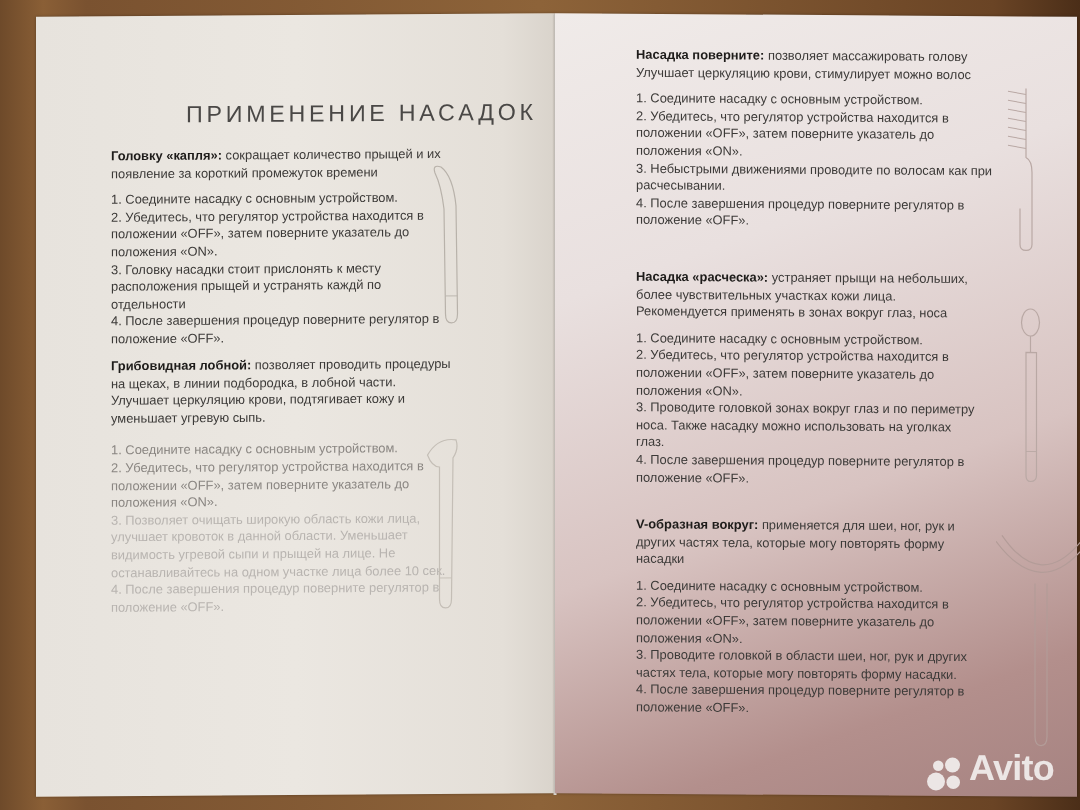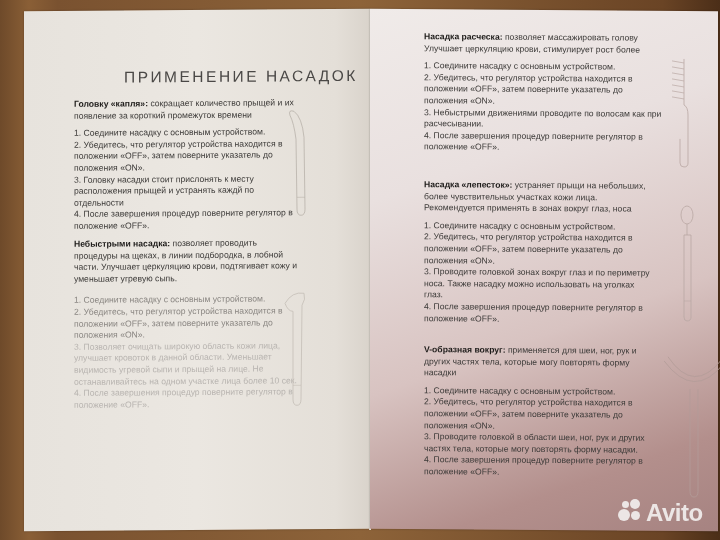--- a/index.html
+++ b/index.html
@@ -39,21 +39,21 @@
       margin: 0;
     }
     .block { position: absolute; font-size: 8.6px; line-height: 11.6px; color: #3c3a38; }
     .block p { margin: 0; }
     .block .lead b { color: #1e1c1a; }
     .block .steps { margin-top: 6px; }
     .faded { color: #8a8682; }
     .faded2 { color: #b8b4b0; }
     .ill { position: absolute; }
     .avito {
-      position: absolute; left: 618px; top: 499px; display: flex; align-items: flex-start; gap: 4px;
+      position: absolute; left: 618px; top: 499px; display: flex; align-items: flex-end; gap: 4px;
     }
     .avito-dots { position: relative; width: 24px; height: 22px; }
     .avito-dots span { position: absolute; background: #ece6e5; border-radius: 50%; }
     .avito-text { color: #ece6e5; font-size: 24px; font-weight: bold; letter-spacing: -0.5px; }
   </style>
 </head>
 <body>
 
 <div class="booklet">
   <div class="page page-left">
@@ -63,21 +63,21 @@
       <p class="lead"><b>Головку «капля»:</b><span>  сокращает количество прыщей и их появление за короткий промежуток времени</span></p>
       <div class="steps">
         <p>1. Соедините насадку с основным устройством.</p>
         <p>2. Убедитесь, что регулятор устройства находится в положении «OFF», затем поверните указатель до положения «ON».</p>
         <p>3. Головку насадки стоит прислонять к месту расположения прыщей и устранять каждй по отдельности</p>
         <p>4. После завершения процедур поверните регулятор в положение «OFF».</p>
       </div>
     </div>
 
     <div class="block" style="left:50px; top:228px; width:228px;">
-      <p class="lead"><b>Небыстрыми насадка:</b><span> позволяет проводить процедуры на щеках, в линии подбородка, в лобной части. Улучшает церкуляцию крови, подтягивает кожу и уменьшает угревую сыпь.</span></p>
+      <p class="lead"><b>Грибовидная лобной:</b><span> позволяет проводить процедуры на щеках, в линии подбородка, в лобной части. Улучшает церкуляцию крови, подтягивает кожу и уменьшает угревую сыпь.</span></p>
       <div class="steps" style="margin-top:10px;">
         <p class="faded">1. Соедините насадку с основным устройством.</p>
         <p class="faded">2. Убедитесь, что регулятор устройства находится в положении «OFF», затем поверните указатель до положения «ON».</p>
         <p class="faded2">3. Позволяет очищать широкую область кожи лица, улучшает кровоток в данной области. Уменьшает видимость угревой сыпи и прыщей на лице. Не останавливайтесь на одном участке лица более 10 сек.</p>
         <p class="faded2">4. После завершения процедур поверните регулятор в положение «OFF».</p>
       </div>
     </div>
 
     <svg class="ill" style="left:260px; top:100px;" width="28" height="110" viewBox="0 0 28 110">
       <path d="M6 6 Q4 0 10 2 Q18 8 20 28 L21 100 Q21 106 17 106 Q13 106 13 100 L12 30 Q10 14 6 6 Z" fill="none" stroke="#b8b2aa" stroke-width="0.8"></path>
@@ -88,31 +88,31 @@
       <line x1="11" y1="96" x2="19" y2="96" stroke="#c4beb6" stroke-width="0.6"></line>
     </svg>
   </div>
 
   <div class="spine"></div>
   <div class="staple" style="top:125px;"></div>
   <div class="staple" style="top:368px;"></div>
 
   <div class="page page-right">
     <div class="block" style="left:54px; top:22px; width:244px;">
-      <p class="lead"><b>Насадка расческа:</b><span> позволяет массажировать голову Улучшает церкуляцию крови, стимулирует рост более</span></p>
+      <p class="lead"><b>Насадка поверните:</b><span> позволяет массажировать голову Улучшает церкуляцию крови, стимулирует можно волос</span></p>
       <div class="steps">
         <p>1. Соедините насадку с основным устройством.</p>
         <p>2. Убедитесь, что регулятор устройства находится в положении «OFF», затем поверните указатель до положения «ON».</p>
         <p>3. Небыстрыми движениями проводите по волосам как при расчесывании.</p>
         <p>4. После завершения процедур поверните регулятор в положение «OFF».</p>
       </div>
     </div>
 
     <div class="block" style="left:54px; top:170px; width:228px;">
-      <p class="lead"><b>Насадка «лепесток»:</b><span> устраняет прыщи на небольших, более чувствительных участках кожи лица. Рекомендуется применять в зонах вокруг глаз, носа</span></p>
+      <p class="lead"><b>Насадка «расческа»:</b><span> устраняет прыщи на небольших, более чувствительных участках кожи лица. Рекомендуется применять в зонах вокруг глаз, носа</span></p>
       <div class="steps">
         <p>1. Соедините насадку с основным устройством.</p>
         <p>2. Убедитесь, что регулятор устройства находится в положении «OFF», затем поверните указатель до положения «ON».</p>
         <p>3. Проводите головкой зонах вокруг глаз и по периметру носа. Также насадку можно использовать на уголках глаз.</p>
         <p>4. После завершения процедур поверните регулятор в положение «OFF».</p>
       </div>
     </div>
 
     <div class="block" style="left:54px; top:335px; width:228px;">
       <p class="lead"><b>V-образная вокруг:</b><span> применяется для шеи, ног, рук и других частях тела, которые могу повторять форму насадки</span></p>

